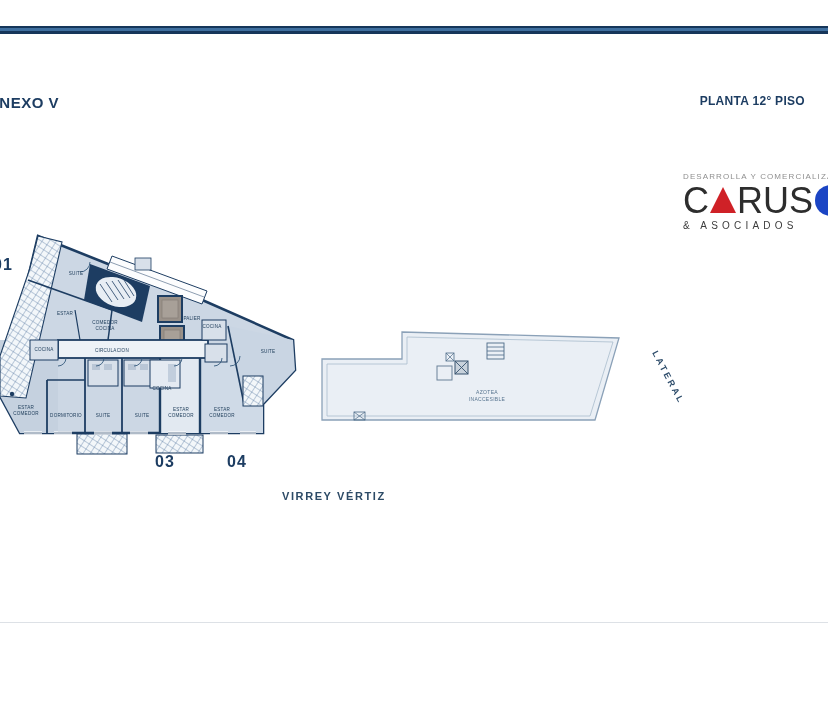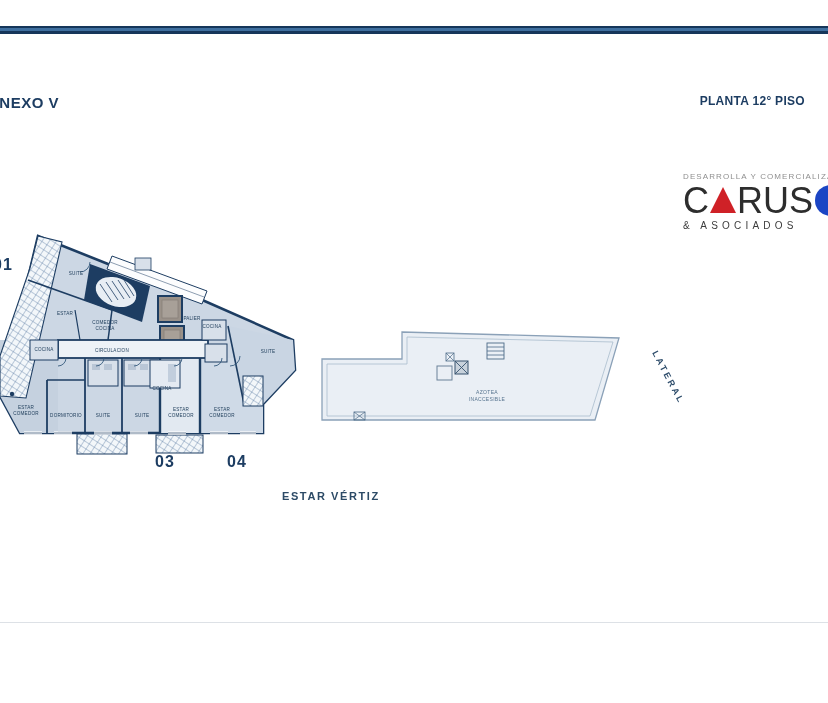--- a/index.html
+++ b/index.html
@@ -209,17 +209,17 @@
       <rect x="354" y="184" width="11" height="8" fill="none" stroke="#4d6b88" stroke-width="0.8"></rect>
       <path d="M354 184 l11 8 M365 184 l-11 8" stroke="#4d6b88" stroke-width="0.7"></path>
 
       <text class="azo-lbl" x="487" y="166" text-anchor="middle">AZOTEA</text>
       <text class="azo-lbl" x="487" y="173" text-anchor="middle">INACCESIBLE</text>
     </g>
   </svg>
 
   <div class="lateral">LATERAL</div>
 
-  <div class="street">ESTAR VÉRTIZ</div>
+  <div class="street">VIRREY VÉRTIZ</div>
 
   <div class="divider"></div>
 
 </div>
 
 </body></html>

